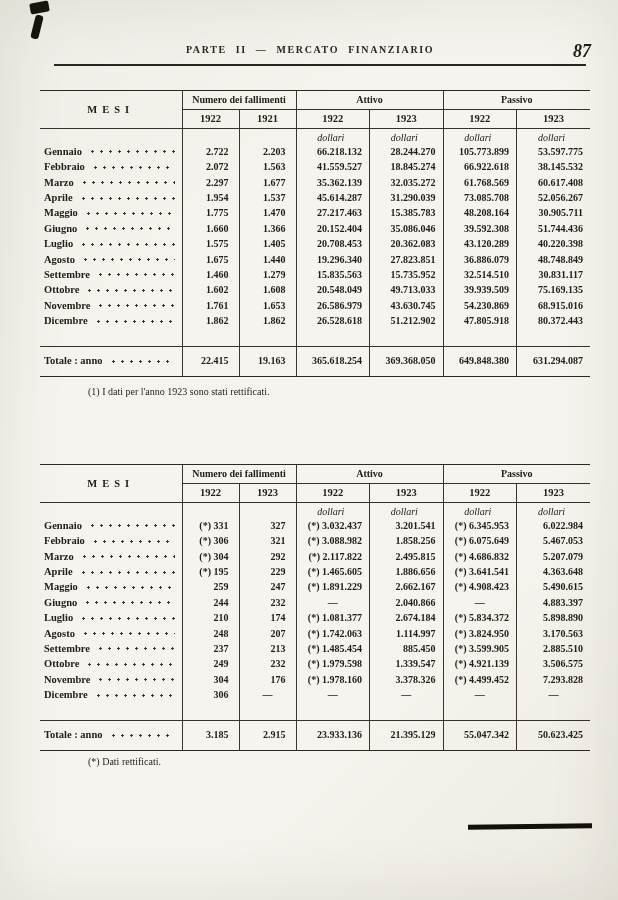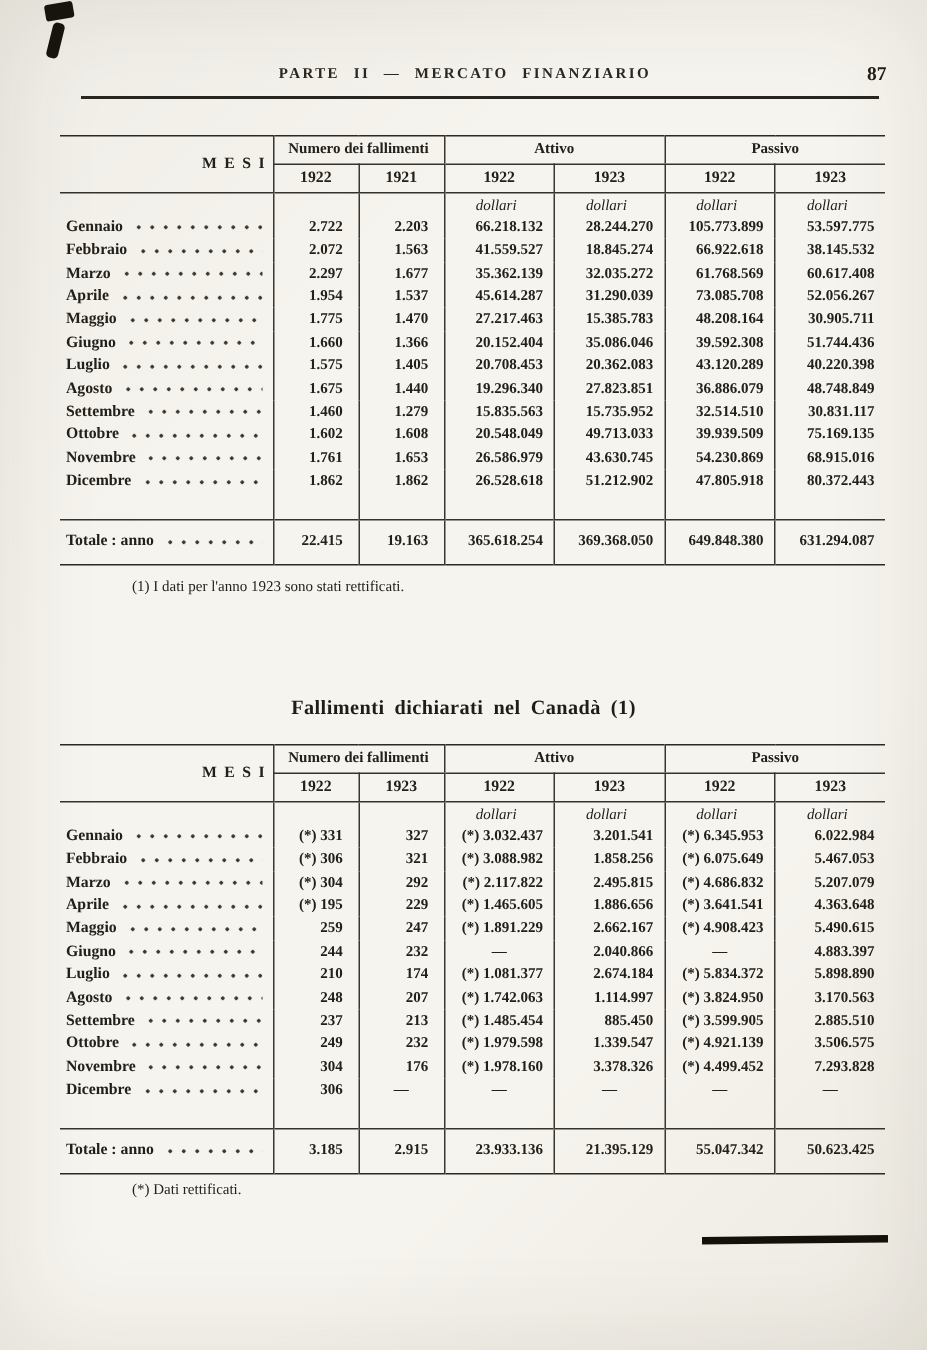--- a/index.html
+++ b/index.html
@@ -5,35 +5,35 @@
   html,body { margin:0; padding:0; background:#c9c7c1; }
   .page {
     position:relative; width:618px; height:900px; overflow:hidden;
     background:linear-gradient(135deg,#efede6 0%, #f6f4ee 30%, #f6f4ee 70%, #edeae2 100%);
     box-shadow: inset 0 0 70px rgba(60,50,30,0.10);
     font-family:"Liberation Serif", serif; color:#201d18;
   }
   
   .running-header { position:absolute; top:44px; left:1px; width:100%; }
   .rh-title { display:block; text-align:center; font-size:10px; font-weight:bold; letter-spacing:1.6px; word-spacing:5px; color:#2a2722; }
-  .rh-page { position:absolute; right:28px; top:-3px; font-size:13px; font-weight:bold; }
+  .rh-page { position:absolute; right:28px; top:-3px; font-size:18px; font-weight:bold;font-style:italic; }
   .header-rule { position:absolute; top:64px; left:54px; width:532px; height:2px; background:#29261f; }
   
   .sec-us { position:absolute; top:90px; left:0; width:100%; }
   .sec-ca { position:absolute; top:464px; left:0; width:100%; }
   .table-title { text-align:center; font-weight:bold; font-size:13.5px; letter-spacing:0.3px; word-spacing:3px; margin-bottom:16px; }
   
   table.data { border-collapse:collapse; table-layout:fixed; width:550px; margin-left:40px;
                border-top:1.7px solid #2c2922; border-bottom:1.7px solid #2c2922; }
   col.c-mesi { width:142px; } col.c-n { width:57px; } col.c-m { width:73.5px; }
   th, td { padding:0; font-weight:bold; color:#23201a; }
   .bl { border-left:1px solid #3a362e; }
   .group-row th.group { font-size:10px; line-height:1.18; text-align:center; padding:3px 2px 3px;
                         border-bottom:1px solid #35322b; }
-  th.mesi-head { font-size:10.5px; letter-spacing:5px; text-align:right; border-bottom:1.3px solid #35322b; }
+  th.mesi-head { font-size:10.5px; letter-spacing:5px; text-align:center; border-bottom:1.3px solid #35322b; }
   .year-row th { font-size:10.5px; text-align:center; padding:3px 0 4px; border-bottom:1.3px solid #35322b; }
   .unit-row td { font-size:10px; font-style:italic; font-weight:normal; text-align:center; padding:3px 4px 1px 0;margin-left:31px; }
   tbody.rows td, .total-row td { font-size:10px; }
   tbody.rows td { padding-top:2px; padding-bottom:2.4px; }
   tbody.rows tr:last-child td { padding-bottom:20px; }
   td.num { text-align:right; padding-right:10px; }
   td.money { text-align:right; padding-right:7px; }
   td.dash { text-align:center; padding-right:0; }
   .mrow { display:flex; align-items:flex-end; padding-left:4px; }
   .mname { font-size:10.5px; white-space:nowrap; }
@@ -293,21 +293,20 @@
           <td class="money bl">369.368.050</td>
           <td class="money bl">649.848.380</td>
           <td class="money bl">631.294.087</td>
         </tr>
       </tbody>
     </table>
     <div class="footnote">(1) I dati per l'anno 1923 sono stati rettificati.</div>
   </div>
 
   <div class="sec-ca">
-    <div class="table-title">Fallimenti dichiarati nel Canadà (1)</div>
     <table class="data">
       <colgroup>
         <col class="c-mesi">
           <col class="c-n">
           <col class="c-n">
         <col class="c-m">
           <col class="c-m">
           <col class="c-m">
           <col class="c-m">
       </colgroup>

